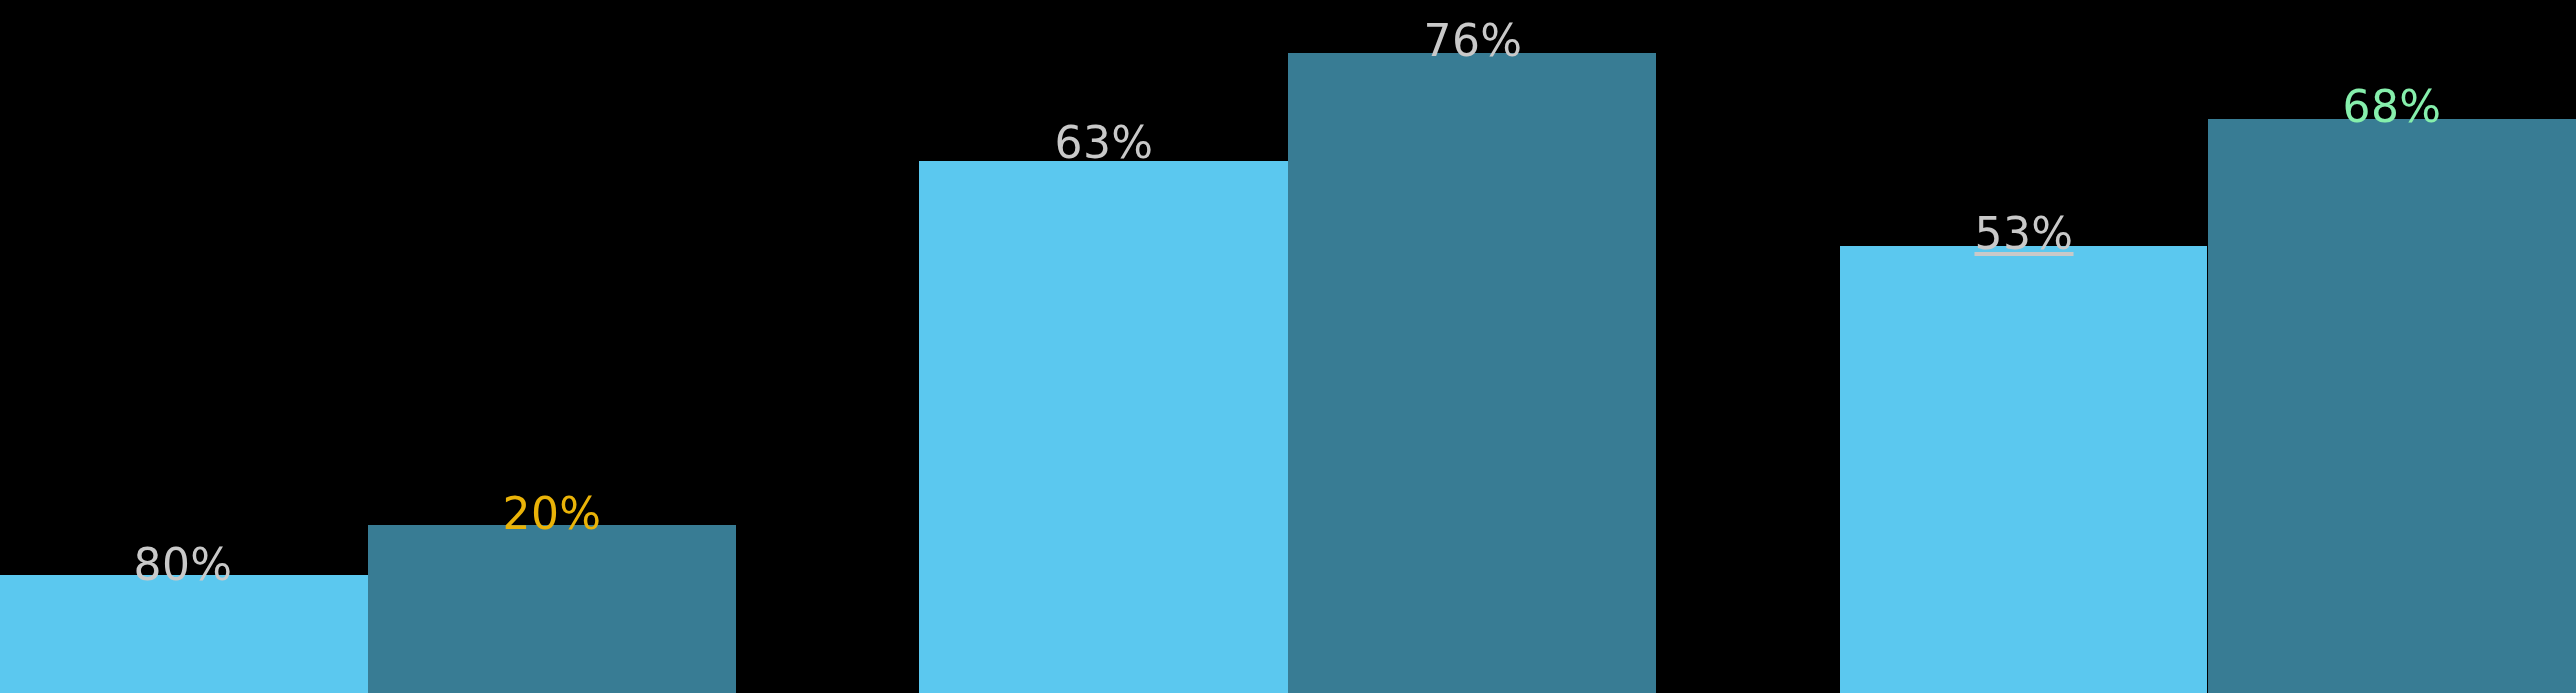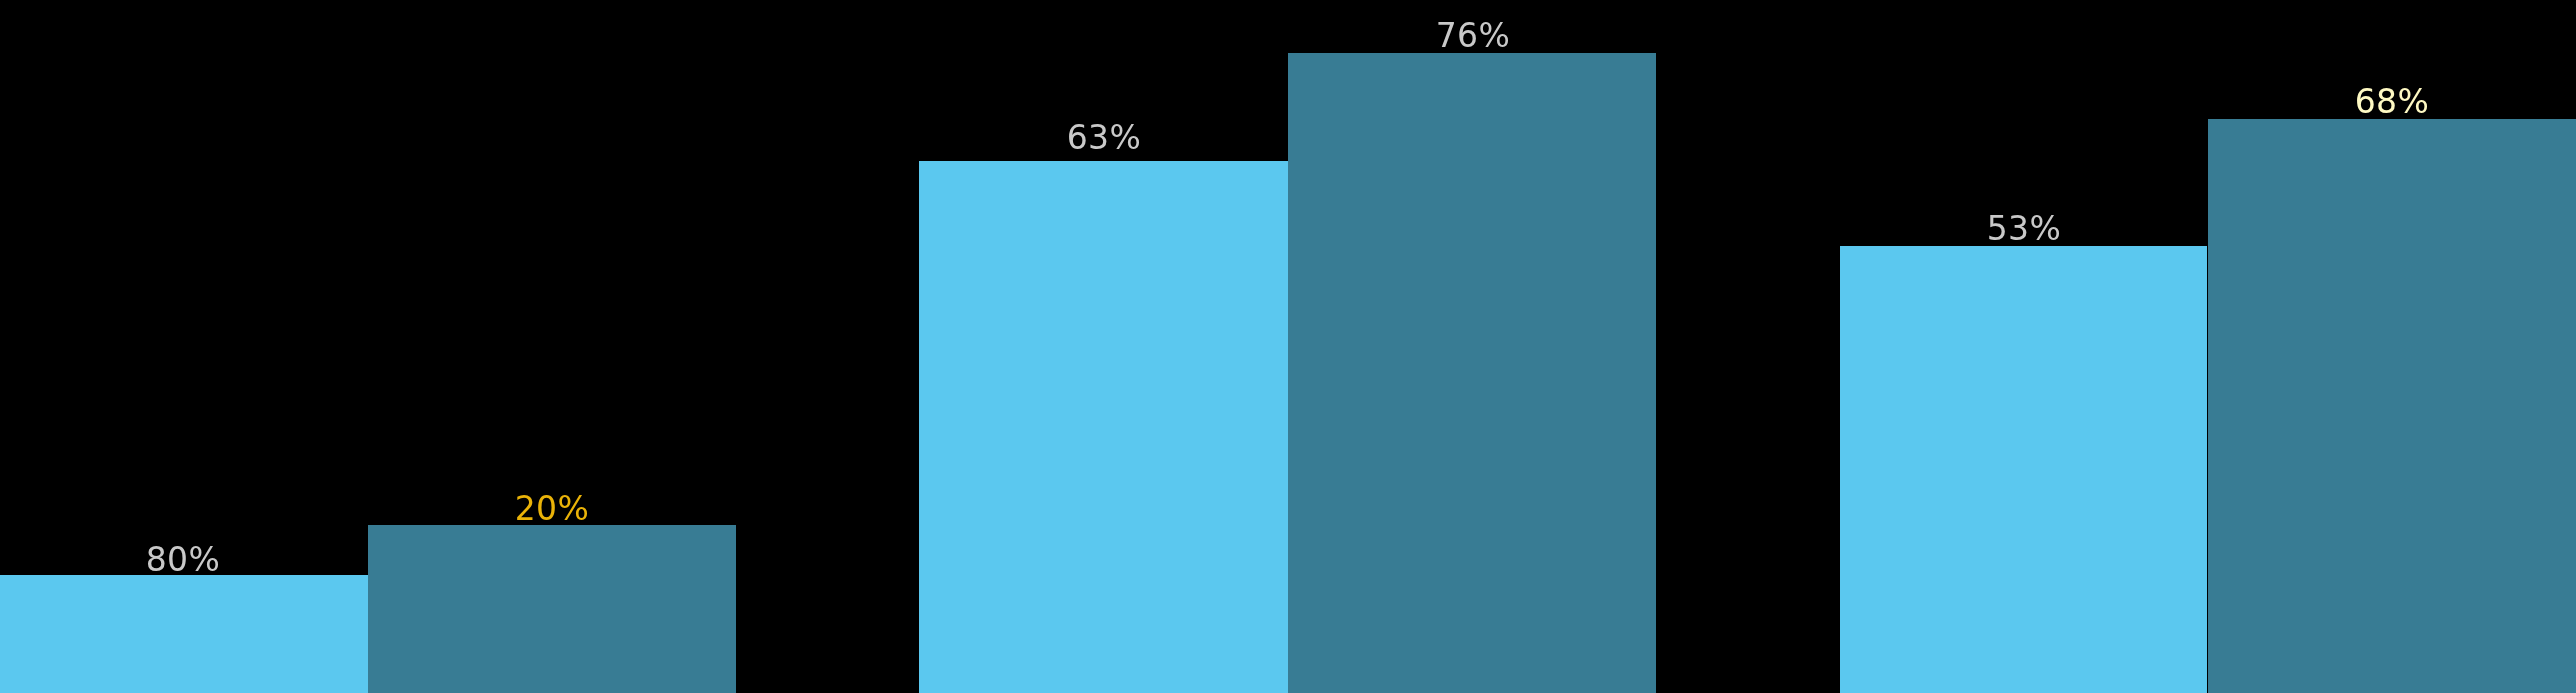--- a/index.html
+++ b/index.html
@@ -27,21 +27,21 @@
     overflow: hidden;
   }
   .bar {
     position: absolute;
     bottom: 0;
     box-sizing: border-box;
   }
   .bar-label {
     position: absolute;
     color: #c9c9c9;
-    font-size: 33px;
+    font-size: 44px;
     line-height: 1;
     letter-spacing: 0.4px;
     text-align: center;
     white-space: nowrap;
     transform: translateX(-50%);
     font-weight: 400;
   }
 </style>
 </head>
 <body>
@@ -51,18 +51,18 @@
 
   <div class="bar" style="left: -2.3px; width: 371px; height: 118px; background: rgb(91, 200, 239);"></div>
       <div class="bar-label" style="left: 183px; top: 543px; color: rgb(201, 201, 201);">80%</div>
       <div class="bar" style="left: 368px; width: 368px; height: 168px; background: rgb(56, 124, 148);"></div>
       <div class="bar-label" style="left: 552px; top: 492px; color: #eab308;">20%</div>
       <div class="bar" style="left: 919px; width: 369px; height: 532px; background: rgb(91, 200, 239);"></div>
       <div class="bar-label" style="left: 1104px; top: 121px; color: rgb(201, 201, 201);">63%</div>
       <div class="bar" style="left: 1288px; width: 368px; height: 640px; background: rgb(56, 124, 148);"></div>
       <div class="bar-label" style="left: 1473px; top: 18.6px; color: rgb(201, 201, 201);">76%</div>
       <div class="bar" style="left: 1840px; width: 367px; height: 447px; background: rgb(91, 200, 239);"></div>
-      <div class="bar-label" style="left: 2024px; top: 212px; color: rgb(201, 201, 201);">53%</div>
+      <div class="bar-label" style="left: 2024px; top: 212px; color: rgb(201, 201, 201); text-decoration: underline;">53%</div>
       <div class="bar" style="left: 2208px; width: 368px; height: 574px; background: rgb(56, 124, 148);"></div>
-      <div class="bar-label" style="left: 2392px; top: 85px; color: #fef9c3;">68%</div>
+      <div class="bar-label" style="left: 2392px; top: 85px; color: #86efac;">68%</div>
     </div>
 </div>
 
 
 </body></html>

